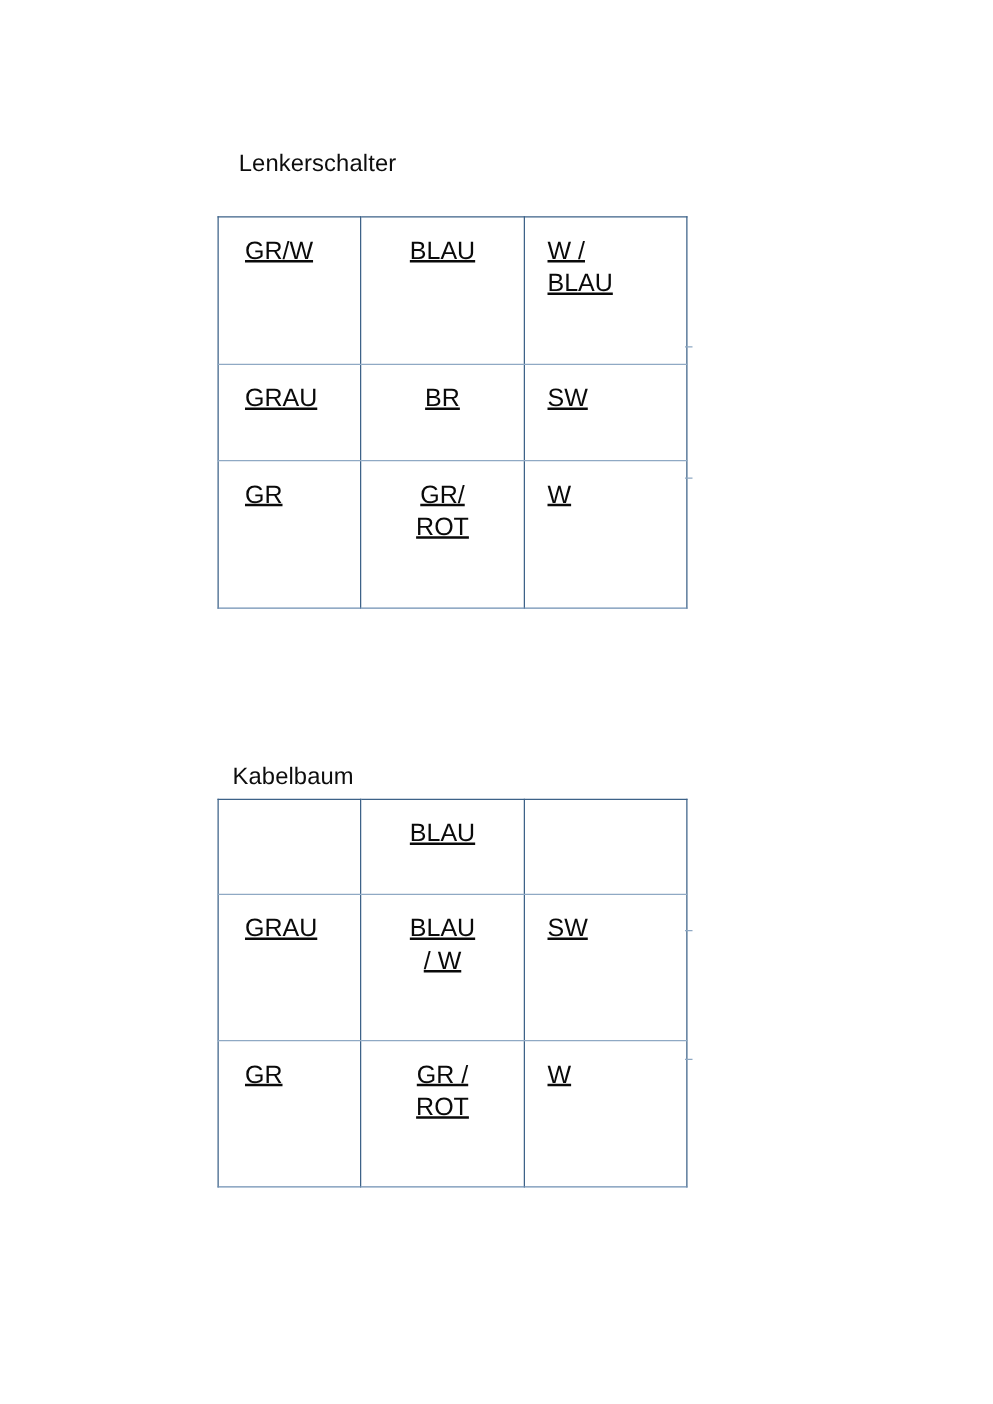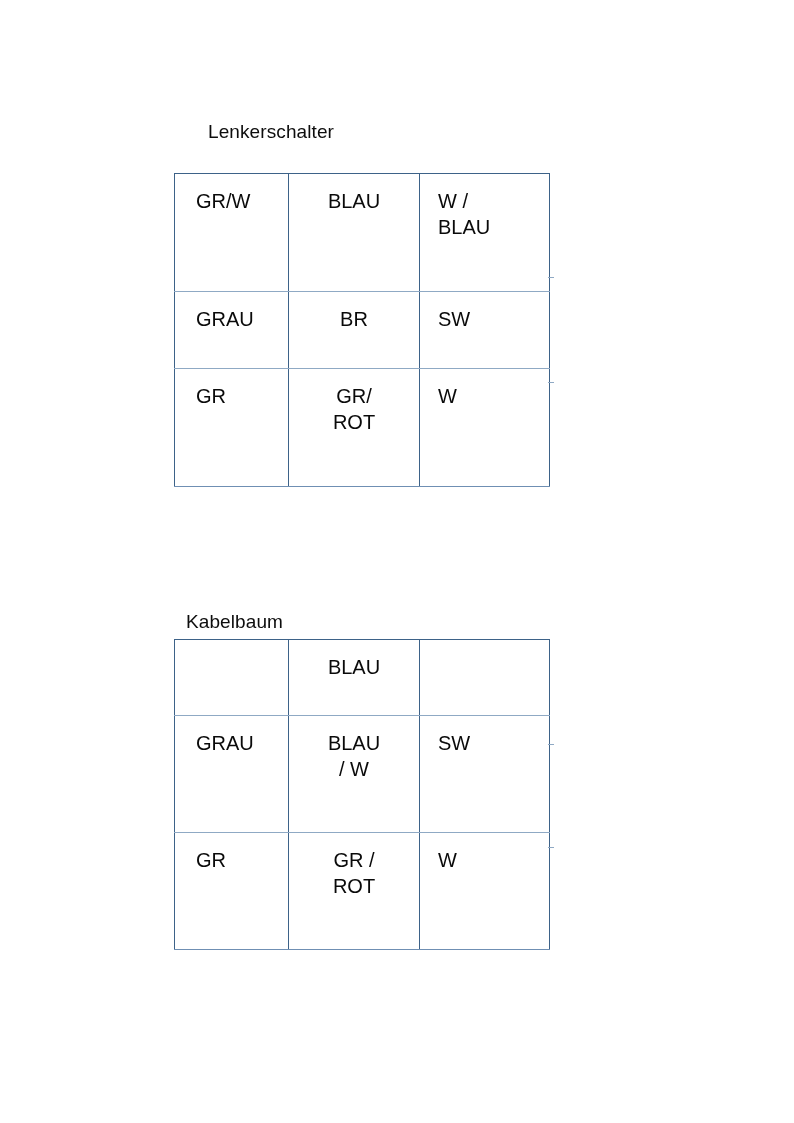--- a/index.html
+++ b/index.html
@@ -26,21 +26,21 @@
 
   
   .section-title {
     position: absolute;
     font-size: 19px;
     line-height: 24px;
     color: #0d0d0d;
     white-space: nowrap;
     letter-spacing: 0.1px;
   }
-  #title-lenkerschalter { left: 208px; top: 120px; }
+  #title-lenkerschalter { left: 191px; top: 120px; }
   #title-kabelbaum      { left: 186px; top: 610px; }
 
   
   .wire-table {
     position: absolute;
     border-collapse: collapse;
     table-layout: fixed;
     background: #ffffff;
   }
   #table-lenkerschalter {
@@ -65,20 +65,21 @@
     border-right: 1.3px solid #3d6288;
     border-top: 1.1px solid #8fa9c4;
     border-bottom: 1.1px solid #8fa9c4;
     vertical-align: top;
     font-size: 20px;
     line-height: 26px;
     color: #0a0a0a;
     padding: 14px 8px 8px 8px;
     background: #ffffff;
     white-space: pre-line;
+    text-decoration: underline;
   }
 
   
   .wire-table tr:first-child td { border-top: 1.3px solid #3d6288; }
   .wire-table tr:last-child  td { border-bottom: 1.3px solid #6f8fb3; }
 
   
   .wire-table td.col-1 { text-align: left;   padding-left: 21px; }
   .wire-table td.col-2 { text-align: center; }
   .wire-table td.col-3 { text-align: left;   padding-left: 18px; }

